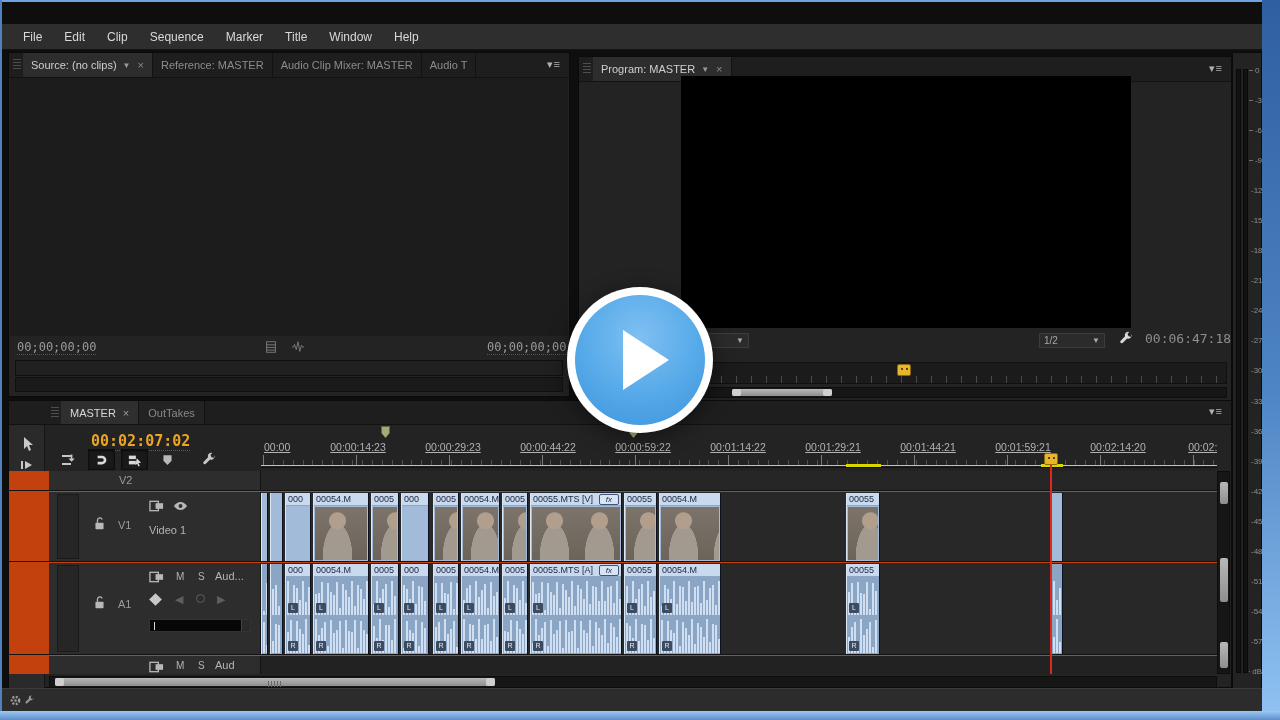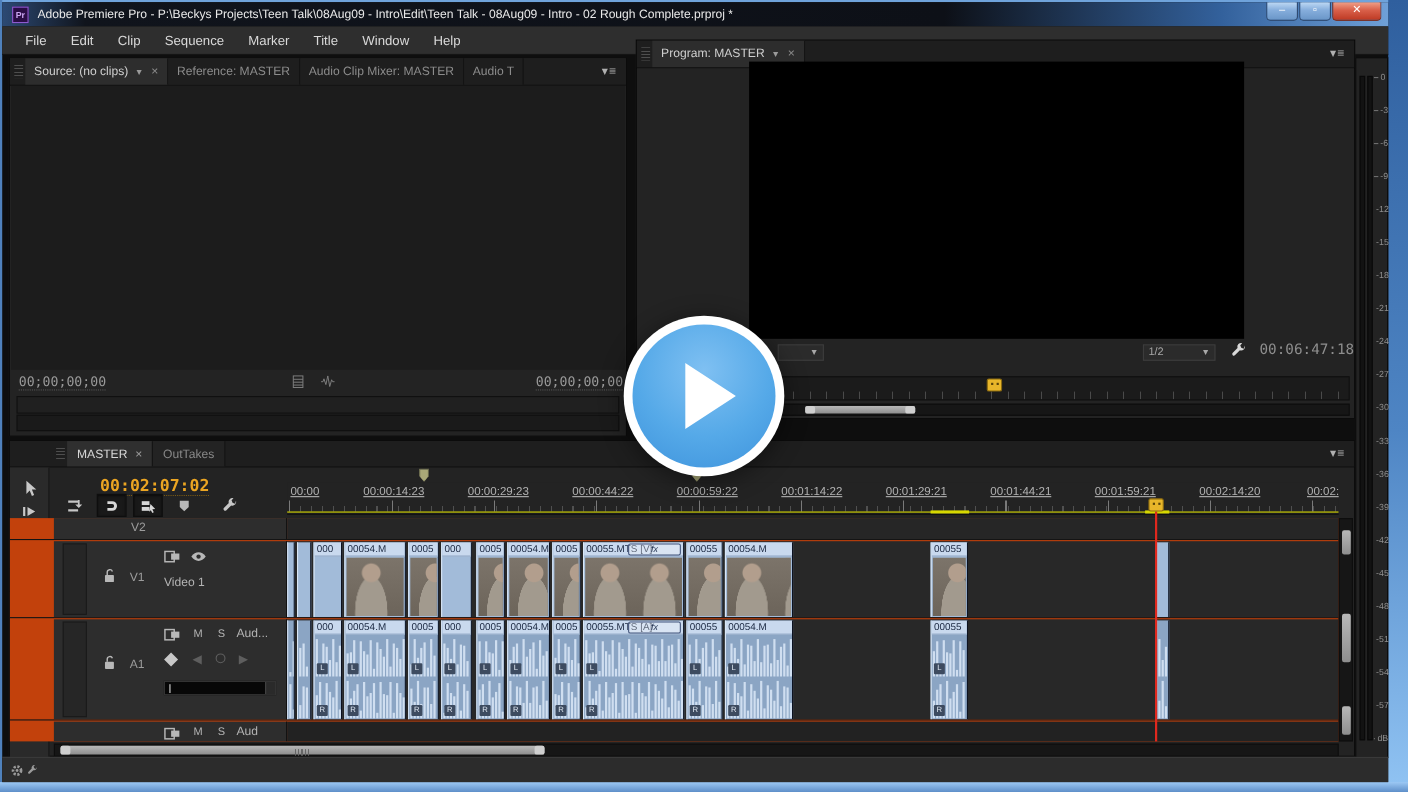--- a/index.html
+++ b/index.html
@@ -91,50 +91,41 @@
     padding-left:2px;white-space:nowrap;overflow:hidden;border-bottom:1px solid #8FA6C4;}
   .vclip{height:68px;background:#A2BBD9;}
   .aclip{height:90px;background:#8BA5C4;}
   .thumbimg{position:absolute;left:1px;right:1px;top:14px;bottom:1px;
     background:
       radial-gradient(circle at 50% 26%,#B29E8D 0 8px,transparent 9px),
       radial-gradient(ellipse at 50% 95%,#A29A8E 0 46%,transparent 47%),
       linear-gradient(#7C746A,#6C645A);
     background-size:45px 100%,45px 100%,100% 100%;background-repeat:repeat-x,repeat-x,no-repeat;}
   .fx{position:absolute;right:2px;top:1px;font-size:8px;font-style:italic;color:#1A2A4A;
-    border:1px solid #41537A;border-radius:2px;padding:0 20px;background:rgba(255,255,255,.3);line-height:9px;}
+    border:1px solid #41537A;border-radius:2px;padding:0 6px;background:rgba(255,255,255,.3);line-height:9px;}
   .lr{position:absolute;width:10px;height:10px;background:#3D4B60;color:#E2EAF4;font-size:7px;
     text-align:center;line-height:10px;border-radius:1px;}
   .wbar{position:absolute;width:2px;background:#CFDEF0;}
   .playline{width:2px;background:#E0281E;z-index:30;}
   .phead{width:14px;height:12px;background:#E8B62A;border:1px solid #8A6A10;border-radius:2px;z-index:31;}
   .phead:before{content:"";position:absolute;left:3px;top:3px;width:2px;height:2px;background:#5A4408;
     box-shadow:5px 0 0 #5A4408;}
   .icon16 svg{display:block;}
   .statusbar{left:2px;top:688px;width:1260px;height:23px;background:#2C2C2C;border-top:1px solid #3B3B3B;}
 </style>
 </head>
 <body>
 
 <div class="screen">
 
   <div class="abs" style="left:0;top:0;width:1280px;height:2px;background:#6FA3DB;"></div>
   <div class="abs" style="left:0;top:0;width:2px;height:720px;background:#4F81BC;"></div>
   <div class="abs" style="left:1262px;top:0;width:18px;height:712px;background:linear-gradient(#2F5F9E,#4E85C4 55%,#8FC2F2);"></div>
   <div class="abs" style="left:0;top:711px;width:1280px;height:9px;background:linear-gradient(#9CC8F4,#5E8FC9);"></div>
 
-  <div class="abs titlebar">
-    <div class="pr-icon">Pr</div>
-    <div style="white-space:nowrap;overflow:hidden;max-width:1040px;">Adobe Premiere Pro - P:\Beckys Projects\Teen Talk\08Aug09 - Intro\Edit\Teen Talk - 08Aug09 - Intro - 02 Rough Complete.prproj *</div>
-    <div class="winbtns">
-      <div class="winbtn">–</div>
-      <div class="winbtn">▫</div>
-      <div class="winbtn close">✕</div>
-    </div>
-  </div>
 
   <div class="abs menubar" id="menubar">
       <div class="menu-item">File</div>
       <div class="menu-item">Edit</div>
       <div class="menu-item">Clip</div>
       <div class="menu-item">Sequence</div>
       <div class="menu-item">Marker</div>
       <div class="menu-item">Title</div>
       <div class="menu-item">Window</div>
       <div class="menu-item">Help</div>
@@ -172,21 +163,21 @@
         <svg width="16" height="14" viewBox="0 0 16 16">
             <path d="M1 8h2l1-3 2 6 2-9 2 11 2-7 1 2h2" stroke="#808080" fill="none"></path>
           </svg>
       </span>
       <span class="abs tc mono" style="left:478px;top:4px;">00;00;00;00</span>
     </div>
     <div class="abs" style="left:6px;top:307px;width:548px;height:16px;background:#202020;border:1px solid #101010;"></div>
     <div class="abs" style="left:6px;top:324px;width:548px;height:15px;background:#1A1A1A;border:1px solid #101010;"></div>
   </div>
 
-  <div class="abs panel" style="left:578px;top:36px;width:654px;height:345px;text-align:center;">
+  <div class="abs panel" style="left:578px;top:56px;width:654px;height:345px;text-align:center;">
     <div class="tabstrip">
       <div class="grip"></div>
       <div class="ptab active">
         <span>Program: MASTER</span>
         <span class="dd">▼</span>
         <span class="cls">×</span>
       </div>
     </div>
     <div class="pmenu">▾≡</div>
     <div class="abs video-black" style="left:102px;top:19px;width:450px;height:252px;"></div>

